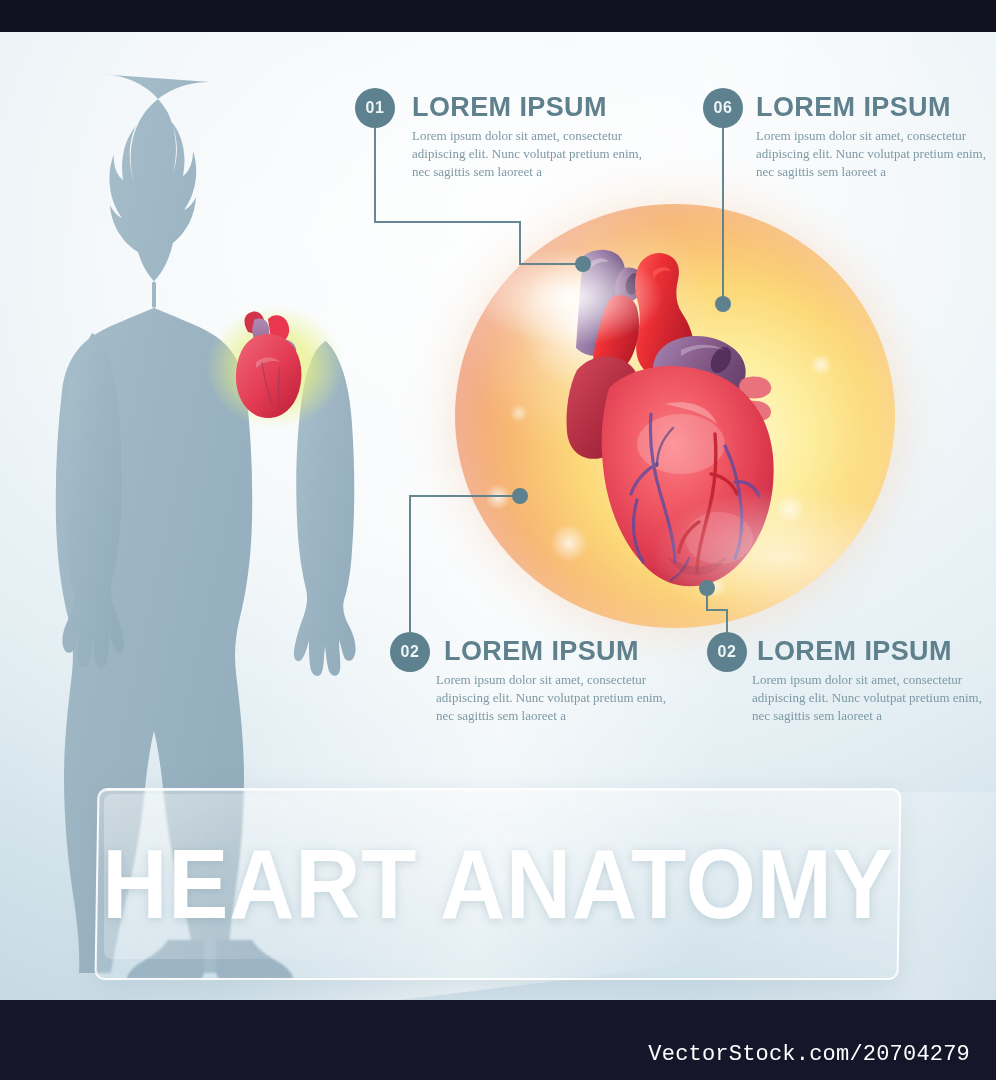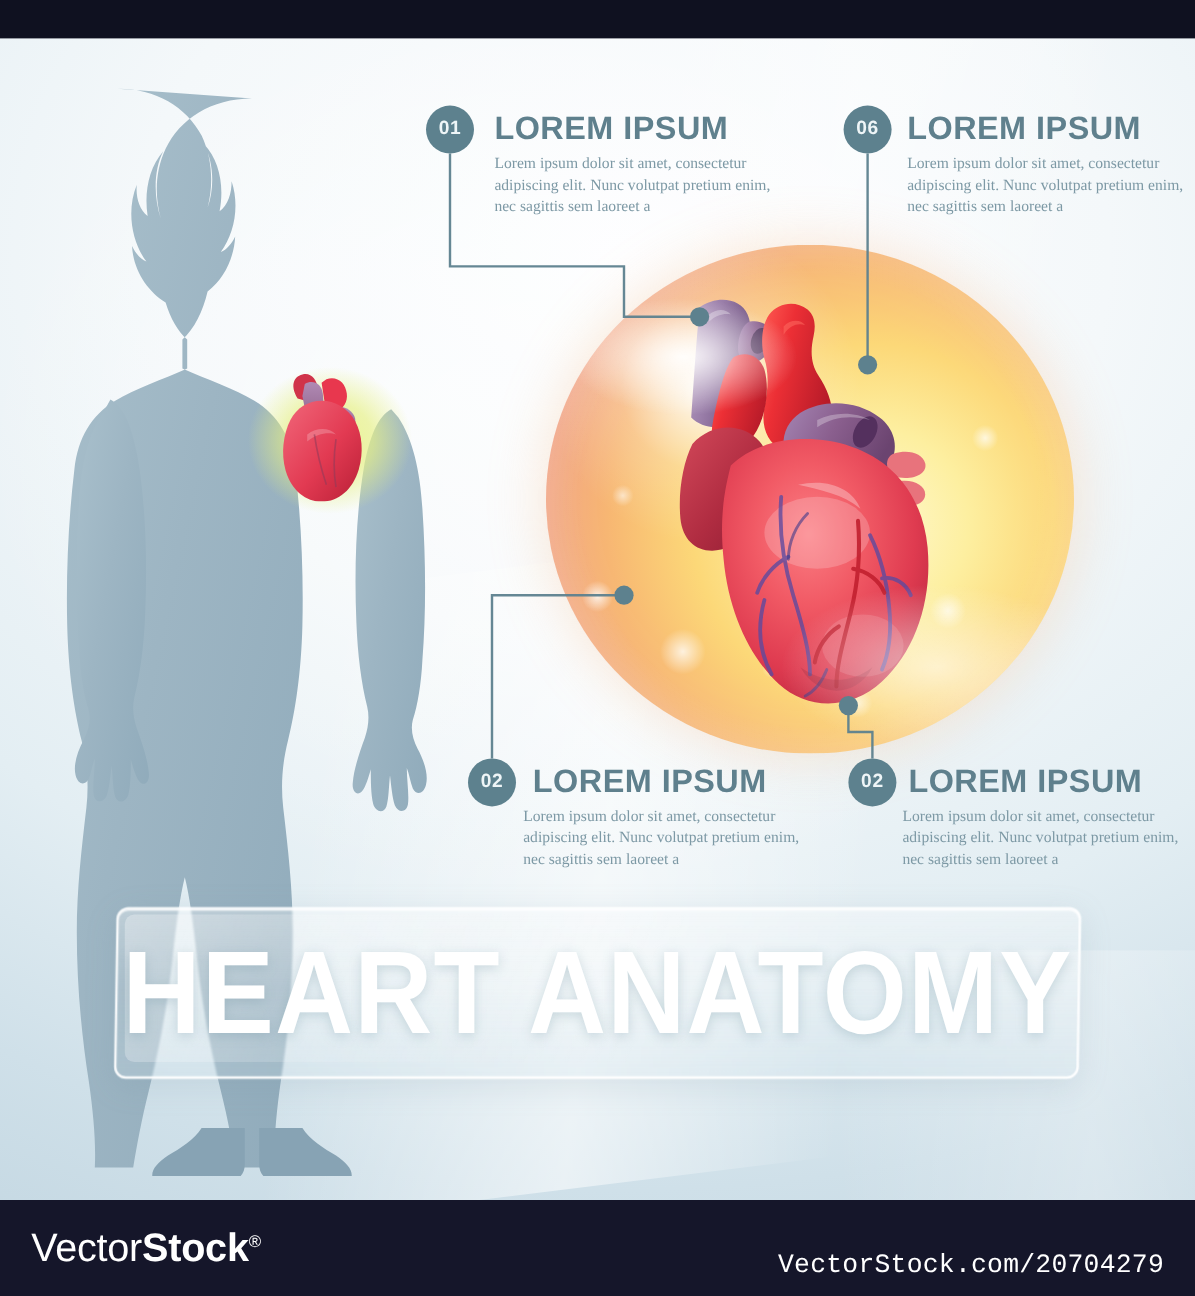--- a/index.html
+++ b/index.html
@@ -61,21 +61,21 @@
     font-family:"Liberation Sans",sans-serif;}
   .ctitle{position:absolute;font-size:27px;font-weight:700;color:#5f808d;
     letter-spacing:.4px;white-space:nowrap;font-family:"Liberation Sans",sans-serif;text-align:center;}
   .cbody{position:absolute;font-size:13px;line-height:1.40;color:#7d99a5;
     font-family:Liberation Serif, serif;}
 
   
   #connectors{position:absolute;left:0;top:0;width:996px;height:1000px;pointer-events:none;}
 
   
-  #banner{position:absolute;left:96px;top:724px;width:804px;height:143px;}
+  #banner{position:absolute;left:96px;top:756px;width:804px;height:192px;}
   #banner-plate{position:absolute;inset:0;
     border:2px solid rgba(255,255,255,.92);border-radius:10px;
     background:linear-gradient(180deg, rgba(255,255,255,.34) 0%, rgba(255,255,255,.16) 46%, rgba(214,231,239,.26) 100%);
     transform:perspective(1400px) rotateY(0deg) skewX(-0.9deg);
     box-shadow:0 6px 26px rgba(120,150,165,.18), inset 0 1px 0 rgba(255,255,255,.7);
     backdrop-filter:blur(1px);}
   #banner-inner-sheen{position:absolute;left:8px;top:6px;width:92%;height:86%;
     background:linear-gradient(112deg, rgba(255,255,255,.30) 0%, rgba(255,255,255,.05) 40%, rgba(255,255,255,0) 60%);
     pointer-events:none;border-radius:8px;}
   #banner-title{position:absolute;inset:0;display:flex;align-items:center;justify-content:center;
@@ -358,19 +358,16 @@
 
     <div id="banner">
       <div id="banner-plate"></div>
       <div id="banner-inner-sheen"></div>
       <div id="banner-title">HEART ANATOMY</div>
     </div>
 
   </div>
 
   <div id="watermark">
-    <div id="wm-logo">
-      <span class="thin">Vector</span><span class="bold">Stock</span><span class="reg">®</span>
-    </div>
     <div id="wm-url">VectorStock.com/20704279</div>
   </div>
 
 </div>
 
 </body></html>

